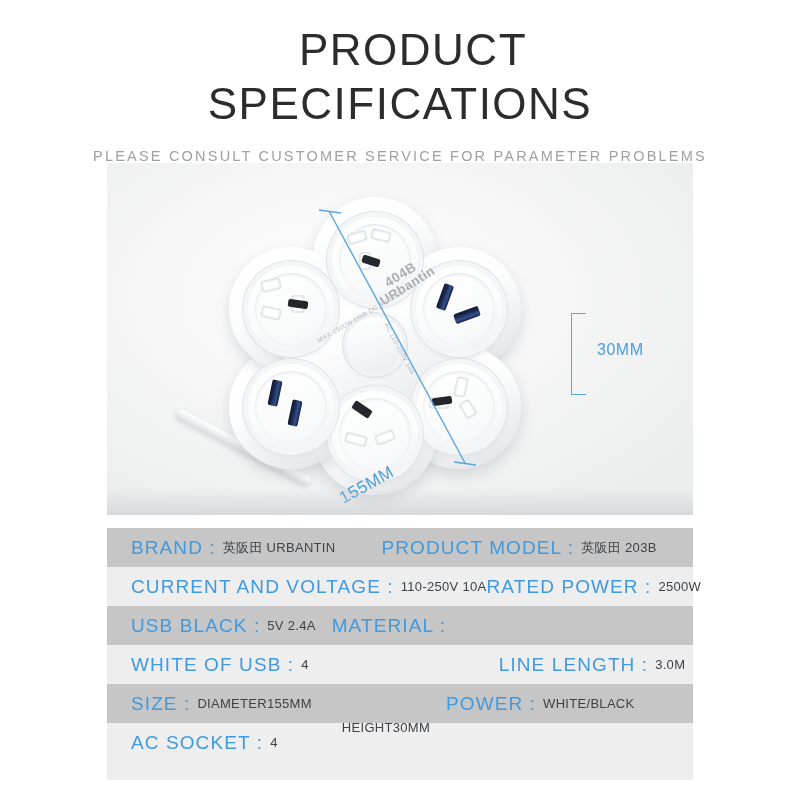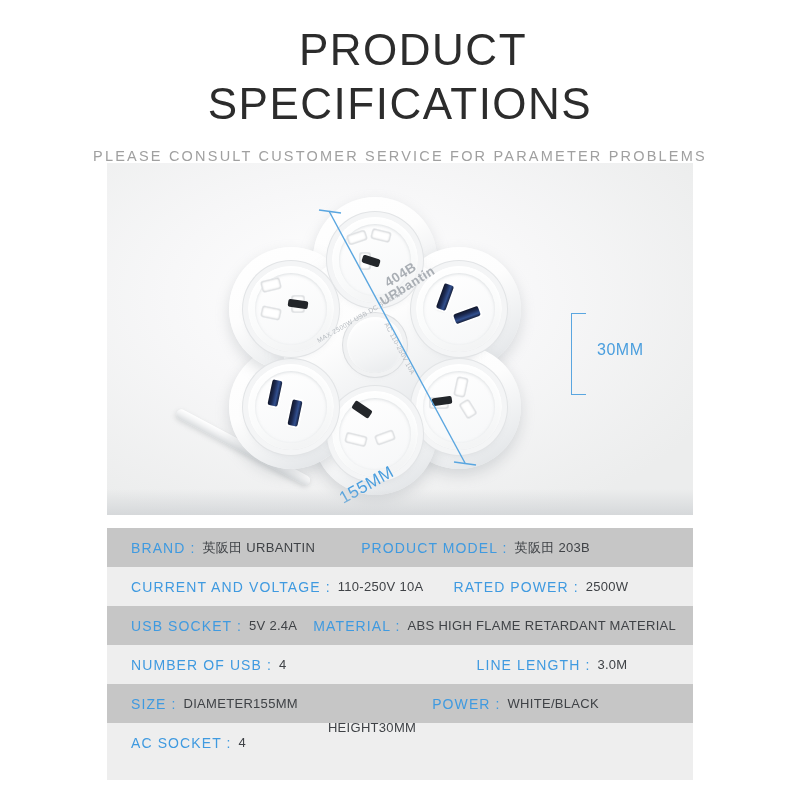--- a/index.html
+++ b/index.html
@@ -267,21 +267,21 @@
     padding-left: 24px;
     box-sizing: border-box;
     white-space: nowrap;
   }
   .spec-row.dark  { background: #c6c6c6; }
   .spec-row.light { background: #eeeeee; }
   .spec-row.tail  { background: #eeeeee; height: 18px; }
 
   .lbl {
     color: #3f9ae0;
-    font-size: 14px;
+    font-size: 19px;
     letter-spacing: 1.1px;
     font-weight: 400;
     font-family: "Liberation Sans", sans-serif;
   }
   .val {
     color: #3f4246;
     font-size: 13px;
     letter-spacing: .3px;
     margin-left: 7px;
   }
@@ -395,29 +395,28 @@
 
   <div class="spec-row light">
     <span class="lbl">CURRENT AND VOLTAGE :</span>
     <span class="val">110-250V  10A</span>
     <span class="gap-md"></span>
     <span class="lbl">RATED POWER :</span>
     <span class="val">2500W</span>
   </div>
 
   <div class="spec-row dark">
-    <span class="lbl">USB SOCKET :</span>
+    <span class="lbl">USB BLACK :</span>
     <span class="val">5V 2.4A</span>
     <span class="gap-sm"></span>
     <span class="lbl">MATERIAL :</span>
-    <span class="val">ABS HIGH FLAME RETARDANT MATERIAL</span>
   </div>
 
   <div class="spec-row light">
-    <span class="lbl">NUMBER OF USB :</span>
+    <span class="lbl">WHITE OF USB :</span>
     <span class="val">4</span>
     <span style="display:inline-block;width:190px;"></span>
     <span class="lbl">LINE LENGTH :</span>
     <span class="val">3.0M</span>
   </div>
 
   <div class="spec-row dark">
     <span class="lbl">SIZE :</span>
     <span class="val">DIAMETER155MM</span>
     <span class="gap-md"></span>

